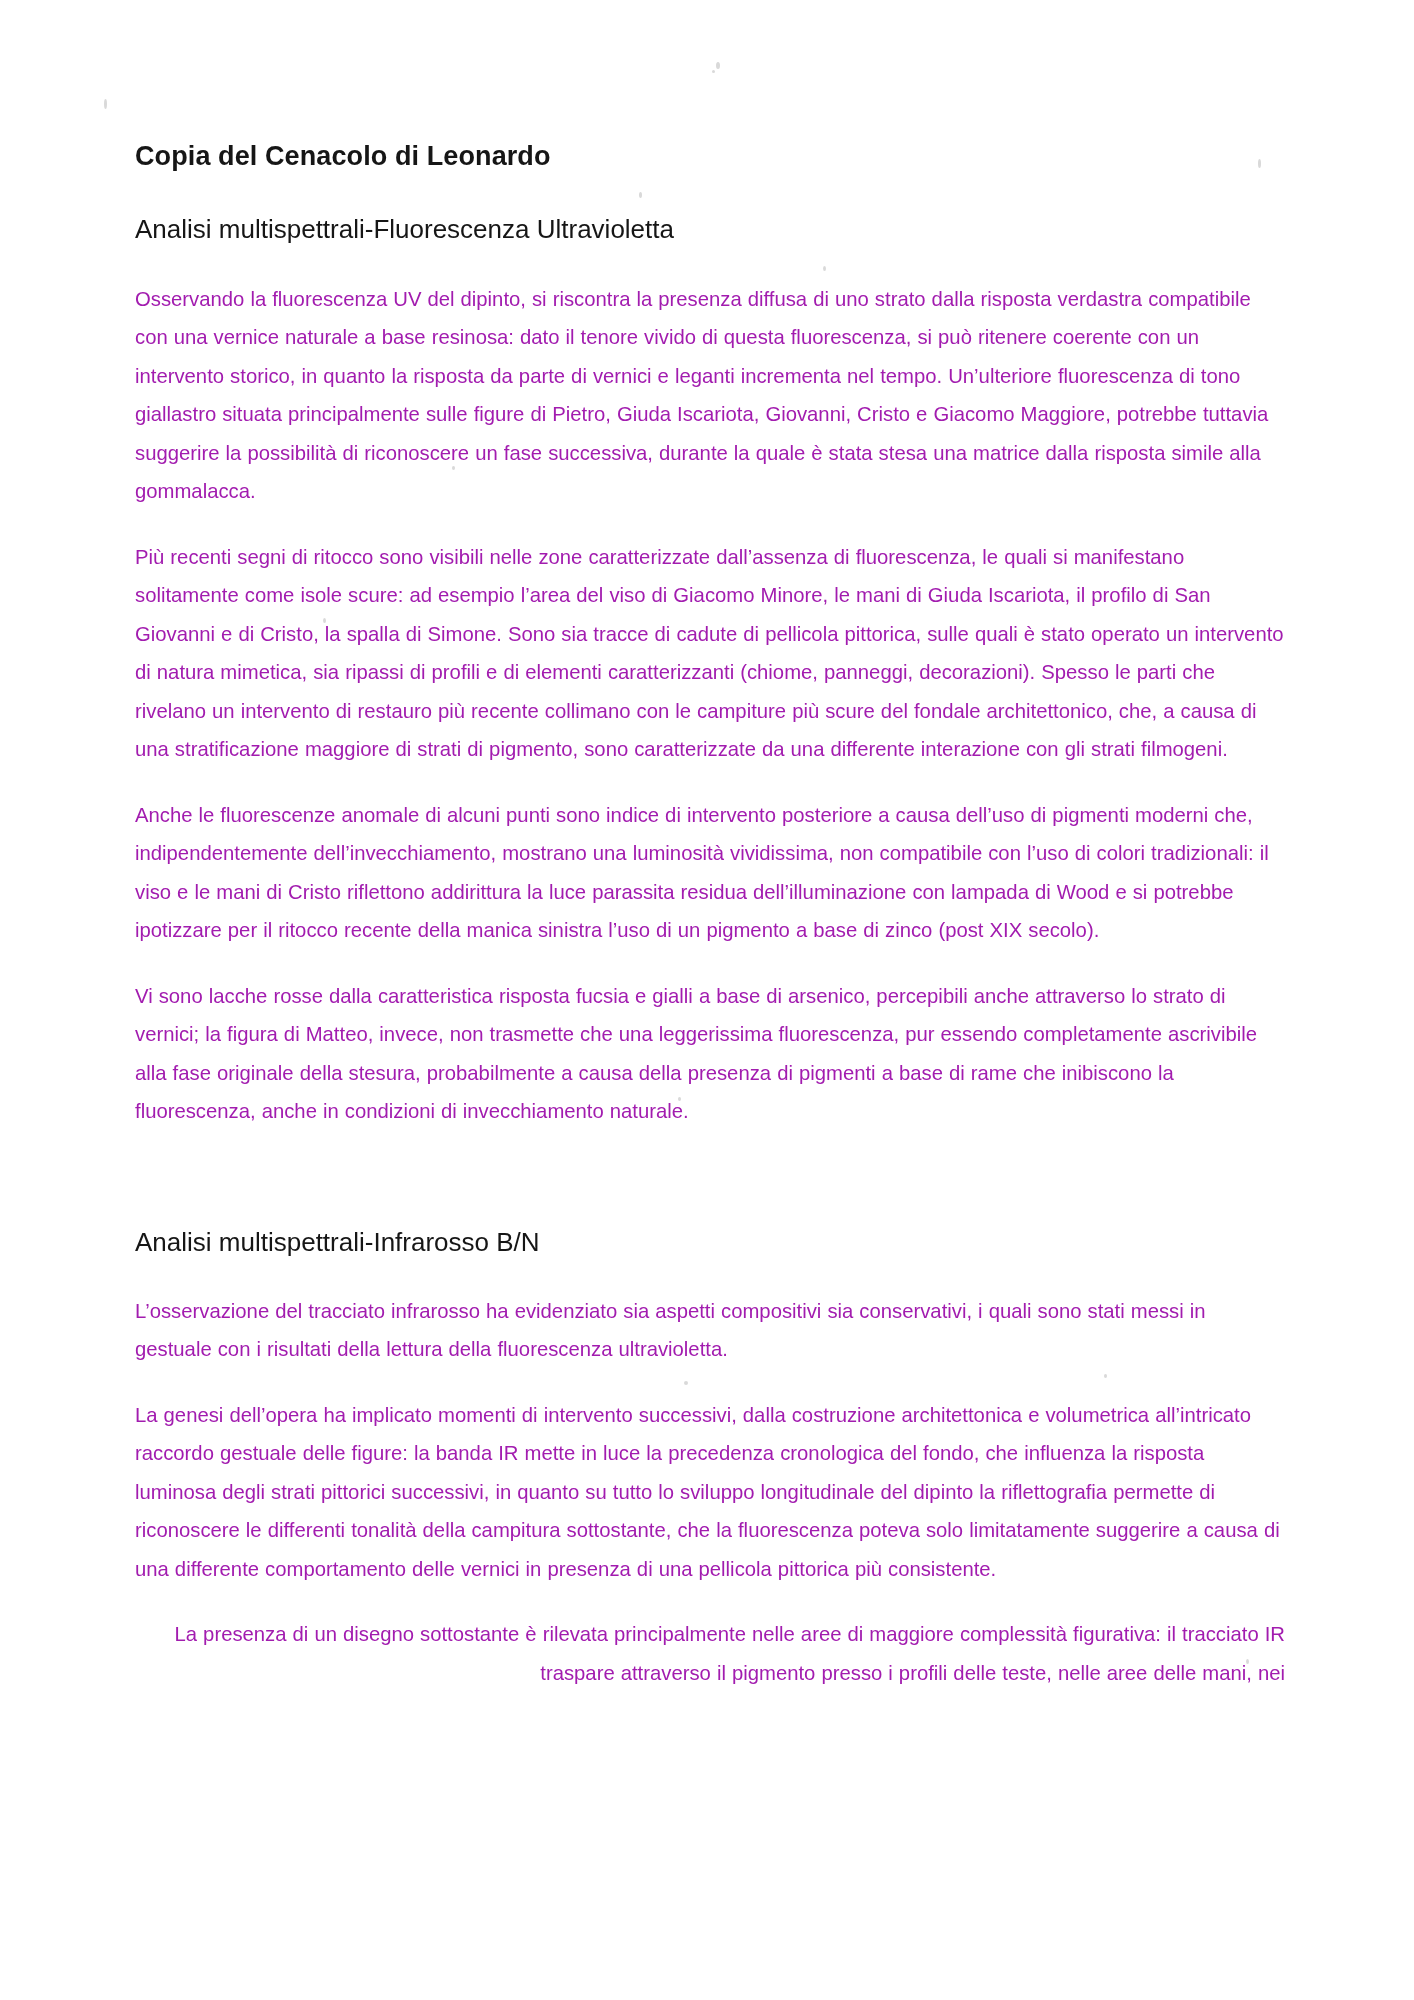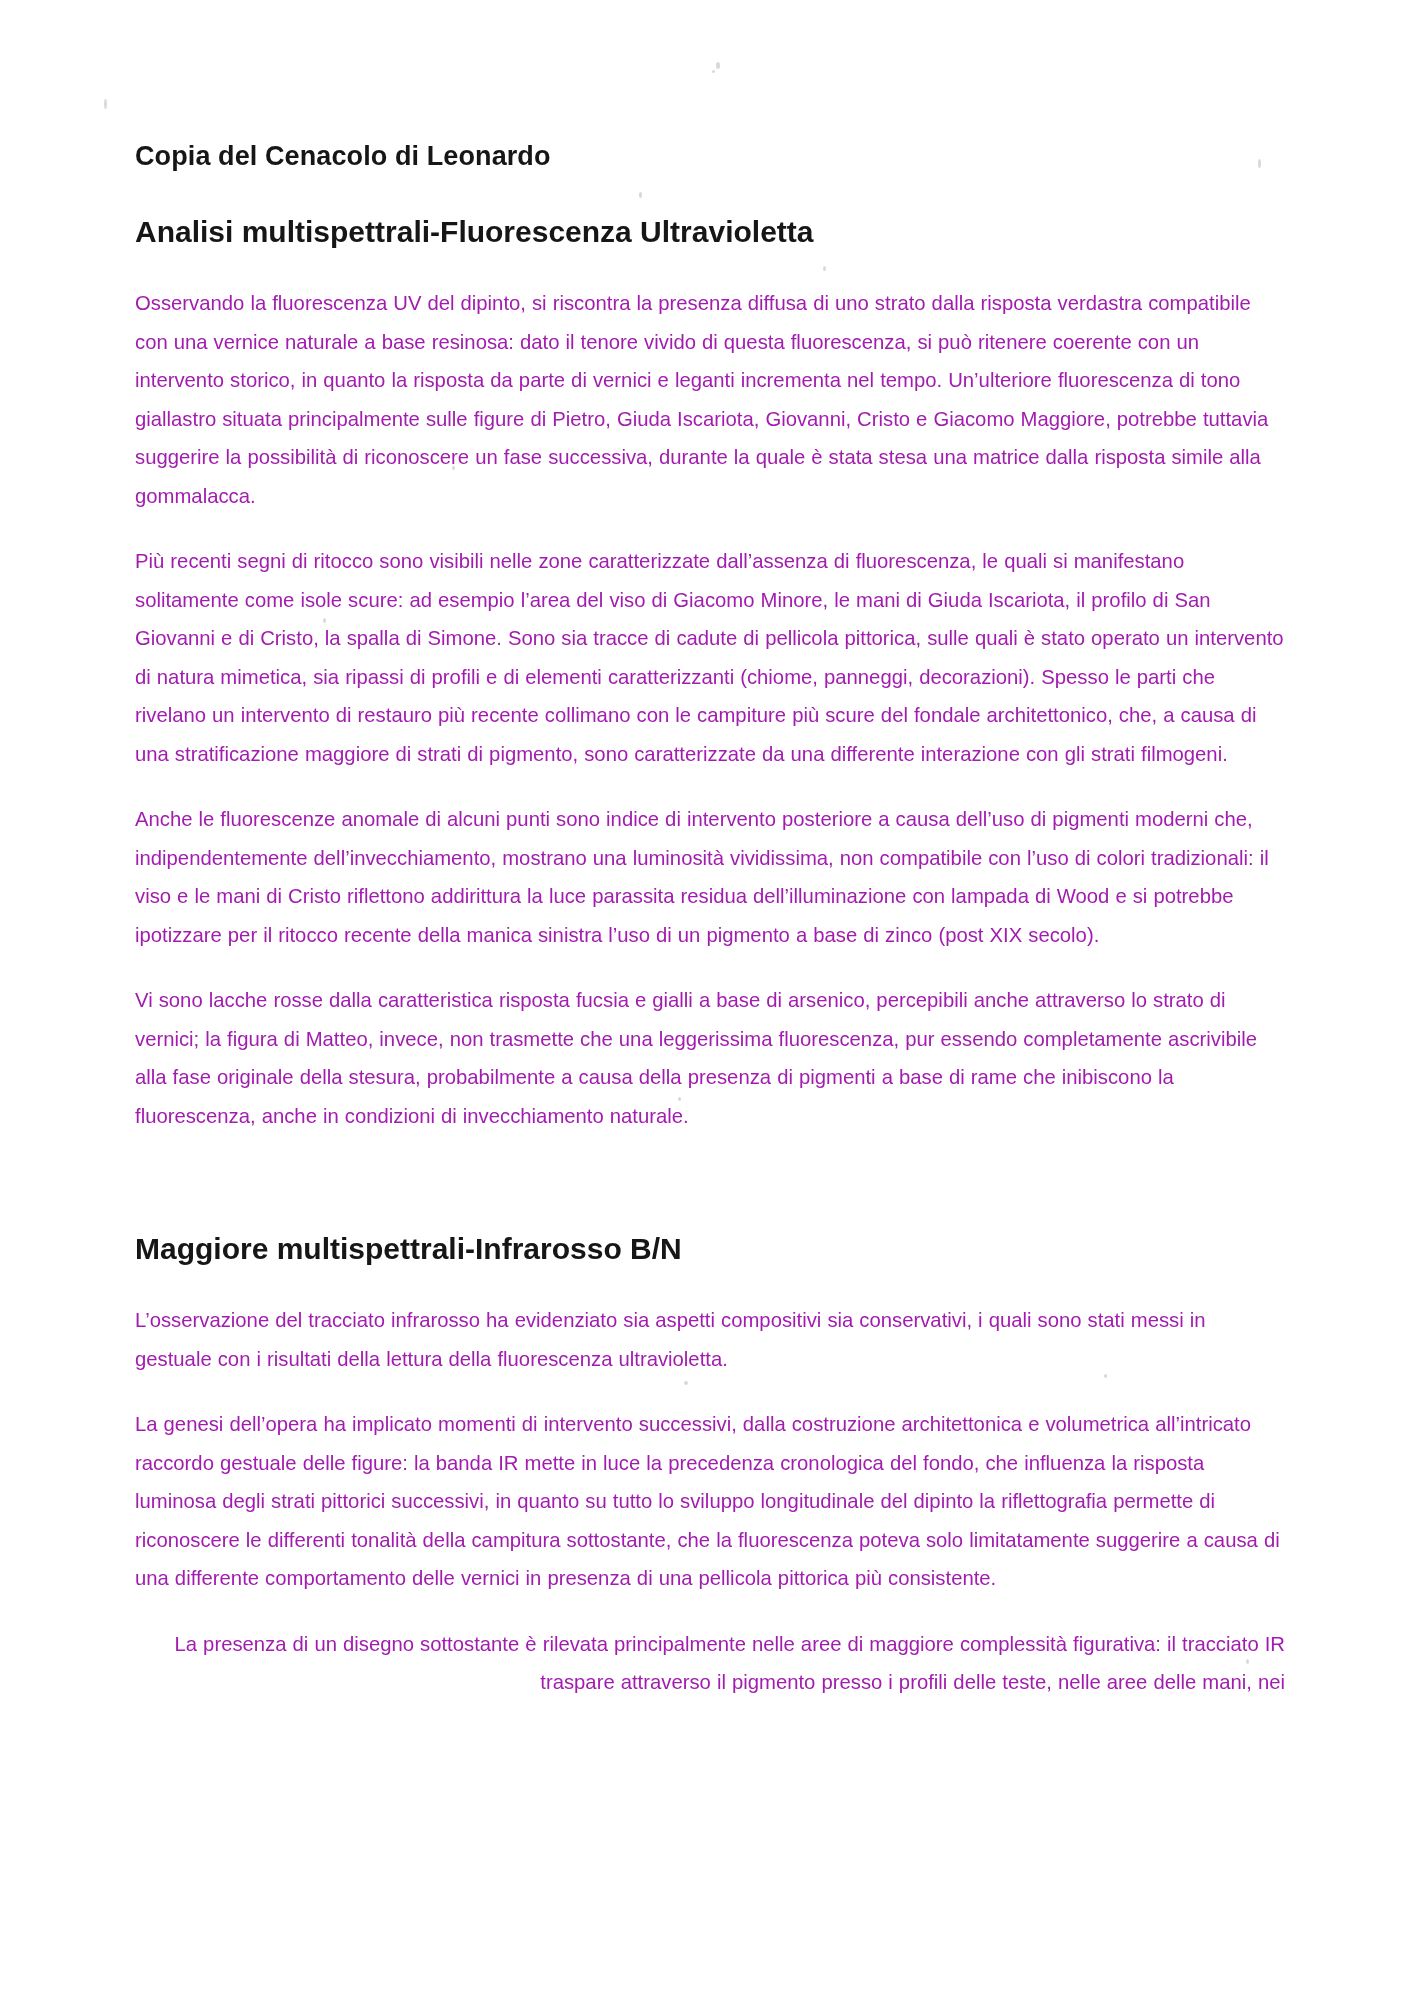--- a/index.html
+++ b/index.html
@@ -40,22 +40,22 @@
   .doc-title {
     font-size: 27px;
     font-weight: bold;
     letter-spacing: .1px;
     color: #161616;
     margin: 0 0 42px 0;
     line-height: 1.2;
   }
 
   .section-heading {
-    font-size: 30px;
-    font-weight: bold;
+    font-size: 26px;
+    font-weight: normal;
     color: #161616;
     margin: 0 0 34px 0;
     line-height: 1.2;
   }
 
   .section-heading.spaced-top {
     margin-top: 96px;
   }
 
   .para {
@@ -91,20 +91,20 @@
 
     <h1 class="doc-title">Copia del Cenacolo di Leonardo</h1>
 
     <h2 class="section-heading">Analisi multispettrali-Fluorescenza Ultravioletta</h2>
 
     <p class="para">Osservando la fluorescenza UV del dipinto, si riscontra la presenza diffusa di uno strato dalla risposta verdastra compatibile con una vernice naturale a base resinosa: dato il tenore vivido di questa fluorescenza, si può ritenere coerente con un intervento storico, in quanto la risposta da parte di vernici e leganti incrementa nel tempo. Un’ulteriore fluorescenza di tono giallastro situata principalmente sulle figure di Pietro, Giuda Iscariota, Giovanni, Cristo e Giacomo Maggiore, potrebbe tuttavia suggerire la possibilità di riconoscere un fase successiva, durante la quale è stata stesa una matrice dalla risposta simile alla gommalacca.</p>
     <p class="para">Più recenti segni di ritocco sono visibili nelle zone caratterizzate dall’assenza di fluorescenza, le quali si manifestano solitamente come isole scure: ad esempio l’area del viso di Giacomo Minore, le mani di Giuda Iscariota, il profilo di San Giovanni e di Cristo, la spalla di Simone. Sono sia tracce di cadute di pellicola pittorica, sulle quali è stato operato un intervento di natura mimetica, sia ripassi di profili e di elementi caratterizzanti (chiome, panneggi, decorazioni). Spesso le parti che rivelano un intervento di restauro più recente collimano con le campiture più scure del fondale architettonico, che, a causa di una stratificazione maggiore di strati di pigmento, sono caratterizzate da una differente interazione con gli strati filmogeni.</p>
     <p class="para">Anche le fluorescenze anomale di alcuni punti sono indice di intervento posteriore a causa dell’uso di pigmenti moderni che, indipendentemente dell’invecchiamento, mostrano una luminosità vividissima, non compatibile con l’uso di colori tradizionali: il viso e le mani di Cristo riflettono addirittura la luce parassita residua dell’illuminazione con lampada di Wood e si potrebbe ipotizzare per il ritocco recente della manica sinistra l’uso di un pigmento a base di zinco (post XIX secolo).</p>
     <p class="para">Vi sono  lacche rosse dalla caratteristica risposta fucsia e gialli a base di arsenico,  percepibili anche attraverso lo strato di vernici; la figura di Matteo, invece, non trasmette che una leggerissima fluorescenza, pur essendo completamente ascrivibile alla fase originale della stesura, probabilmente a causa della presenza di pigmenti a base di rame che inibiscono la fluorescenza, anche in condizioni di invecchiamento naturale.</p>
 
-    <h2 class="section-heading spaced-top">Maggiore multispettrali-Infrarosso B/N</h2>
+    <h2 class="section-heading spaced-top">Analisi multispettrali-Infrarosso B/N</h2>
 
     <p class="para">L’osservazione del tracciato infrarosso ha evidenziato sia aspetti compositivi sia conservativi, i quali sono stati messi in gestuale con i risultati della lettura della fluorescenza ultravioletta.</p>
     <p class="para">La genesi dell’opera ha implicato momenti di intervento successivi, dalla costruzione architettonica e volumetrica all’intricato raccordo gestuale delle figure: la banda IR mette in luce la precedenza cronologica del fondo, che influenza la risposta luminosa degli strati pittorici successivi, in quanto su tutto lo sviluppo longitudinale del dipinto la riflettografia permette di riconoscere le differenti tonalità della campitura sottostante, che la fluorescenza poteva solo limitatamente suggerire a causa di una differente comportamento delle vernici in presenza di una pellicola pittorica più consistente.</p>
     <p class="para">La presenza di un disegno sottostante è rilevata principalmente nelle aree di maggiore complessità figurativa: il tracciato IR traspare attraverso il pigmento presso i profili delle teste, nelle aree delle mani, nei</p>
 
   </div>
 </div>
 
 </body></html>

